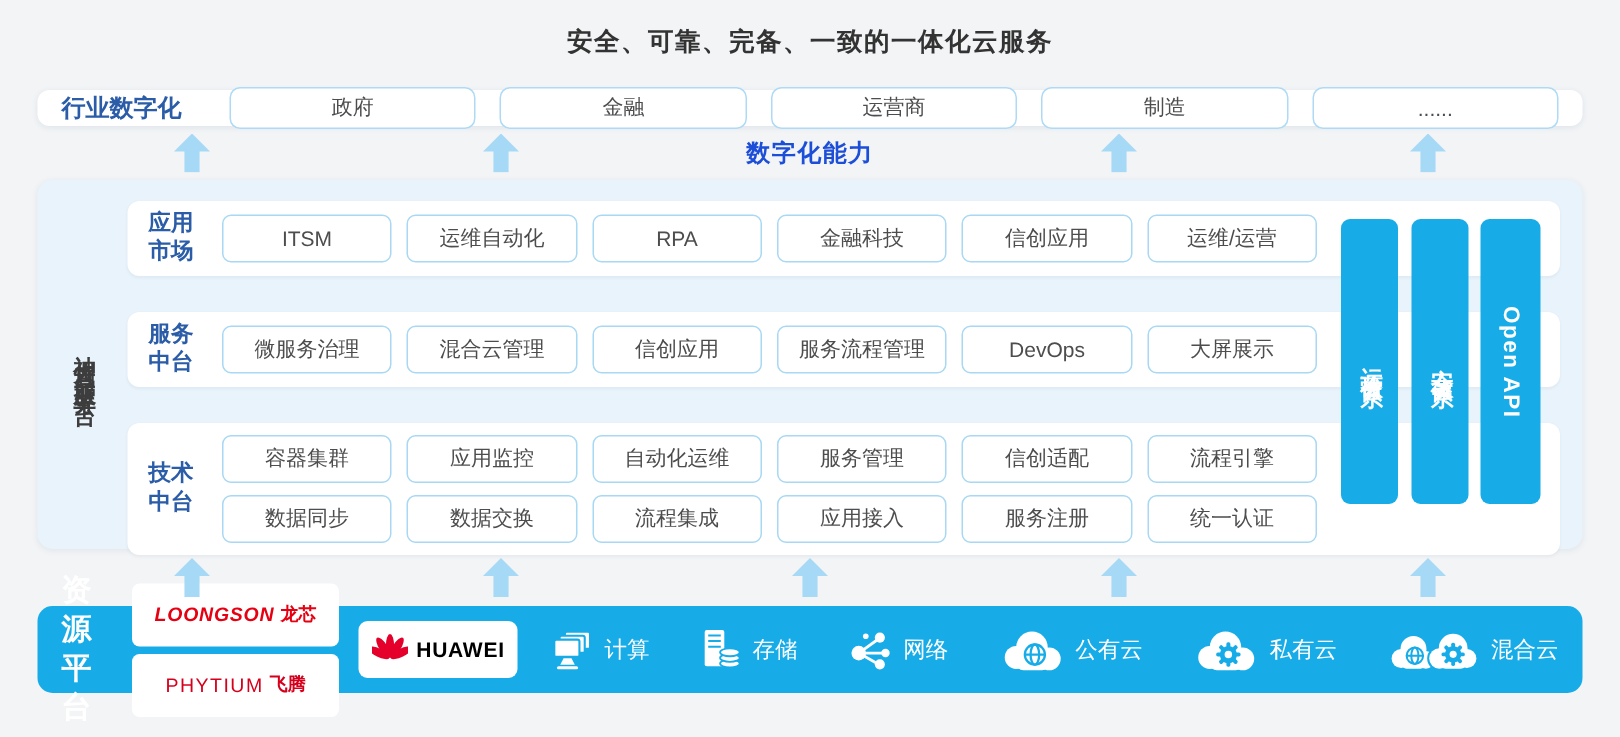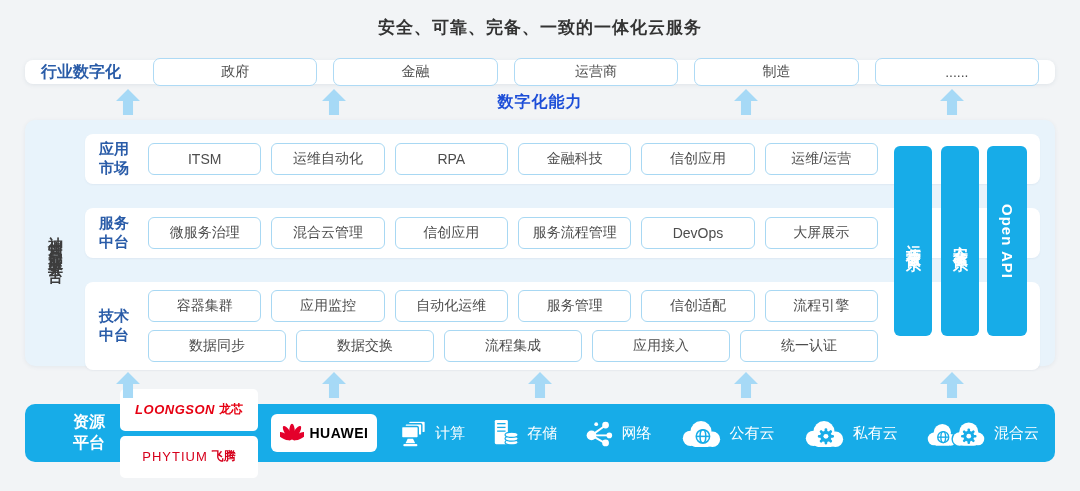--- a/index.html
+++ b/index.html
@@ -91,22 +91,22 @@
     writing-mode:vertical-rl; text-orientation:upright;
     color:#fff; font-size:15px; font-weight:bold; letter-spacing:4px;
   }
   .pillar-3 span { text-orientation:mixed; letter-spacing:1px; font-size:15px; }
   
   .resbar {
     margin:0 25px; height:58px; background:#17ace8; border-radius:10px;
     display:flex; align-items:center; padding:0 16px; gap:13px;
   }
   .res-label {
-    width:34px; font-size:16px; font-weight:bold; color:#fff;
-    line-height:1.3; word-break:break-all;margin-left:32px;
+    width:34px; font-size:20px; font-weight:bold; color:#fff;
+    line-height:1.3; word-break:break-all;
   }
   .vendor-chips { display:flex; flex-direction:column; gap:5px; }
   .chip {
     width:138px; height:42px; background:#fff; border-radius:5px;
     display:flex; align-items:center; justify-content:center; gap:4px;
   }
   .loongson-en { color:#e60012; font-weight:800; font-style:italic; font-size:13px; letter-spacing:.5px; }
   .loongson-cn { color:#e60012; font-weight:bold; font-size:12px; }
   .phytium-en { color:#d6001c; font-weight:normal; font-size:13px; letter-spacing:1px; }
   .phytium-cn { color:#d6001c; font-weight:bold; font-size:12px; }
@@ -195,20 +195,21 @@
           <div class="pbox">自动化运维</div>
           <div class="pbox">服务管理</div>
           <div class="pbox">信创适配</div>
           <div class="pbox">流程引擎</div>
         </div>
         <div class="prow-items">
           <div class="pbox">数据同步</div>
           <div class="pbox">数据交换</div>
           <div class="pbox">流程集成</div>
           <div class="pbox">应用接入</div>
+          <div class="pbox">服务注册</div>
           <div class="pbox">统一认证</div>
         </div>
       </div>
     </div>
   </div>
 
   <div class="pillar pillar-1">
     <span>运营体系</span>
   </div>
   <div class="pillar pillar-2">

